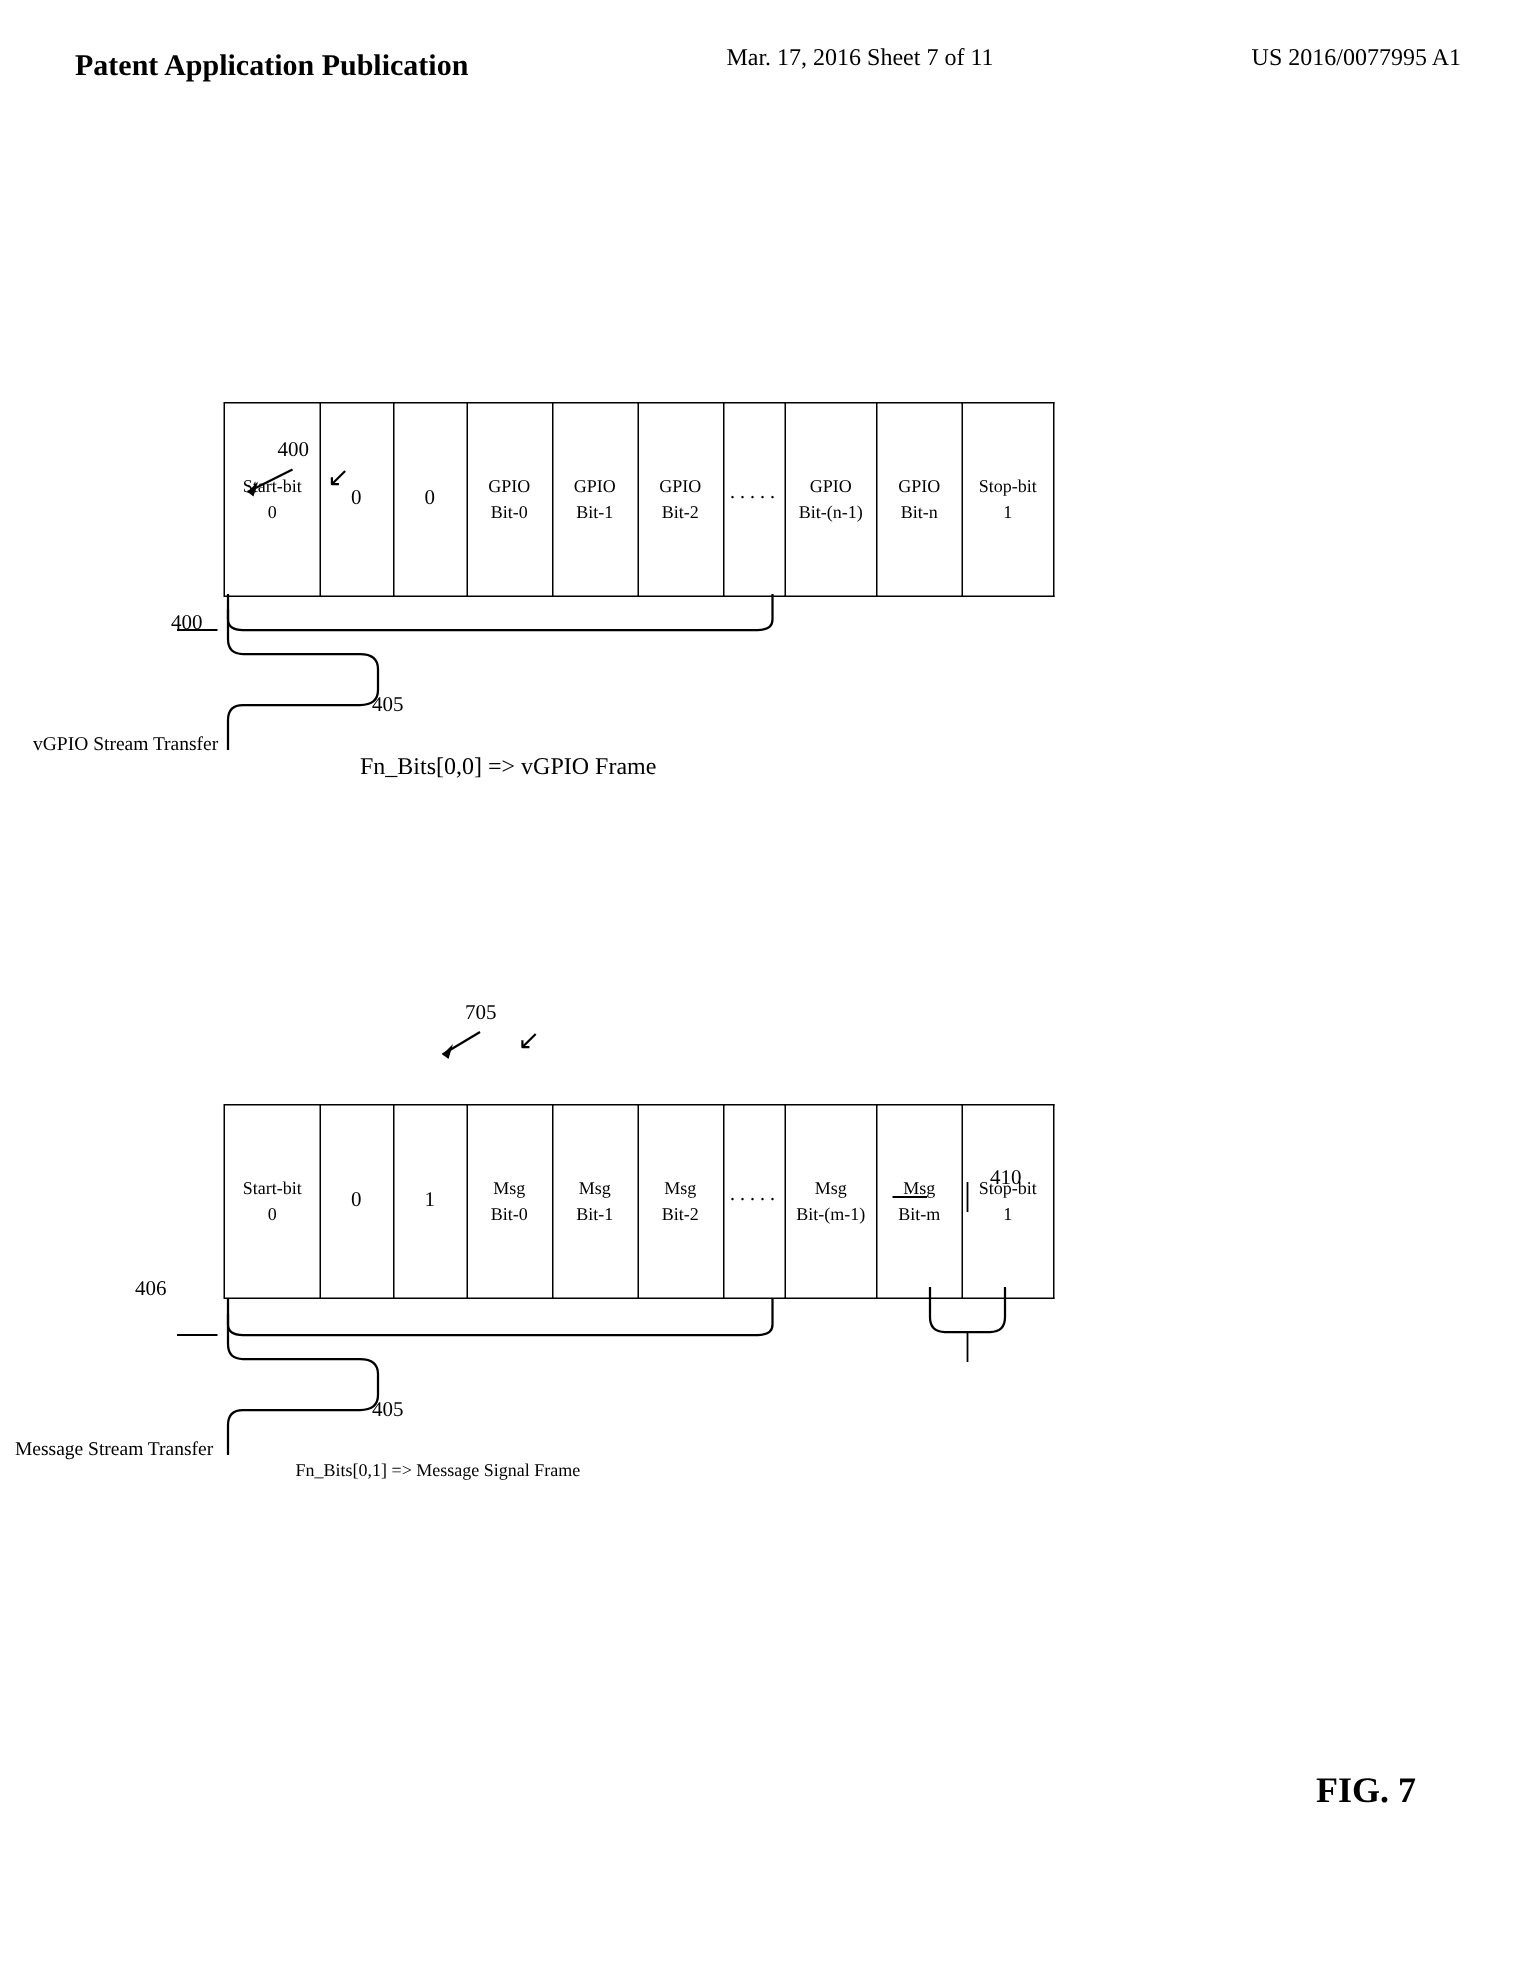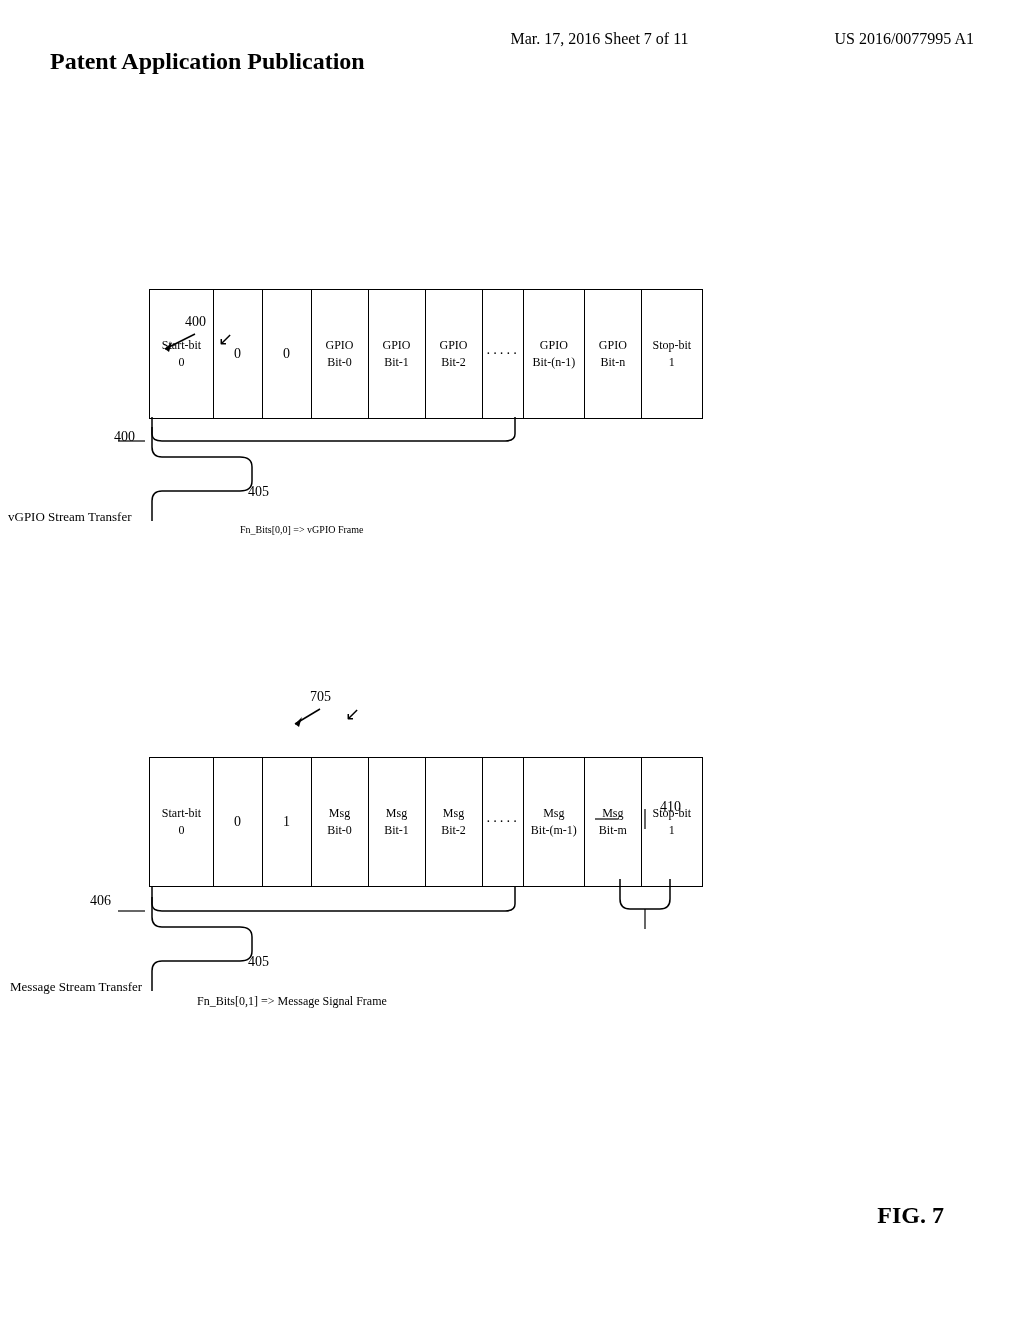--- a/index.html
+++ b/index.html
@@ -15,23 +15,22 @@
     .header {
       display: flex;
       justify-content: space-between;
       align-items: flex-start;
       padding: 30px 50px 10px 50px;
       border-bottom: none;
     }
 
     .header-left {
       font-weight: bold;
-      font-size: 24px;
+      font-size: 20px;
       line-height: 1.4;
-      margin-top: 15px;
     }
 
     .header-right {
       text-align: left;
       font-size: 16px;
     }
 
     .header-center {
       font-size: 16px;
       text-align: center;
@@ -163,41 +162,41 @@
 
     <line x1="595" y1="730" x2="618" y2="730" stroke="#000" stroke-width="1.2"></line>
 
     <path d="M 620,790 L 620,810 Q 620,820 630,820 L 660,820 Q 670,820 670,810 L 670,790" stroke="#000" stroke-width="1.5" fill="none"></path>
 
     <line x1="645" y1="820" x2="645" y2="840" stroke="#000" stroke-width="1.2"></line>
     <line x1="645" y1="720" x2="645" y2="740" stroke="#000" stroke-width="1.2"></line>
 
   </svg>
 
-  <div class="label-vgpio" style="position:absolute; left:8px; top:420px; font-size:13px;">vGPIO Stream Transfer</div>
+  <div class="label-vgpio" style="position:absolute; left:22px; top:420px; font-size:13px;">vGPIO Stream Transfer</div>
 
   <div class="label-message" style="position:absolute; left:10px; top:890px; font-size:13px;">Message Stream Transfer</div>
 
   <div class="ref-num" style="left:185px; top:225px; font-size:14px;">400</div>
 
   <div style="position:absolute; left:218px; top:239px; font-size:18px;">↙</div>
 
   <div class="ref-num" style="left:310px; top:600px; font-size:14px;">705</div>
 
   <div style="position:absolute; left:345px; top:614px; font-size:18px;">↙</div>
 
   <div class="ref-num" style="left:90px; top:340px; font-size:14px;margin-left:24px;">400</div>
 
-  <div class="ref-num" style="left:90px; top:804px; font-size:14px;">406</div>
+  <div class="ref-num" style="left:90px; top:784px; font-size:14px;">406</div>
 
   <div class="ref-num" style="left:248px; top:395px; font-size:14px;">405</div>
 
   <div class="ref-num" style="left:248px; top:865px; font-size:14px;">405</div>
 
-  <div class="fn-bits-label" style="left:240px; top:435px; font-size:10px;">Fn_Bits[0,0] =&gt; vGPIO Frame</div>
+  <div class="fn-bits-label" style="left:240px; top:435px; font-size:16px;">Fn_Bits[0,0] =&gt; vGPIO Frame</div>
 
   <div class="fn-bits-label" style="left:150px; top:905px; font-size:12px;margin-left:47px;">Fn_Bits[0,1] =&gt; Message Signal Frame</div>
 
   <div class="ref-num" style="left:660px; top:710px; font-size:14px;">410</div>
 
   <div class="frame-top" style="position:absolute; left:150px; top:200px; display:flex; flex-direction:row;">
 
     <div class="cell" style="min-width:65px; height:130px; border:1.5px solid #000; display:flex; align-items:center; justify-content:center; text-align:center; font-size:12px; line-height:1.4; padding:3px;">
       <div>Start-bit<br>0</div>
     </div>

